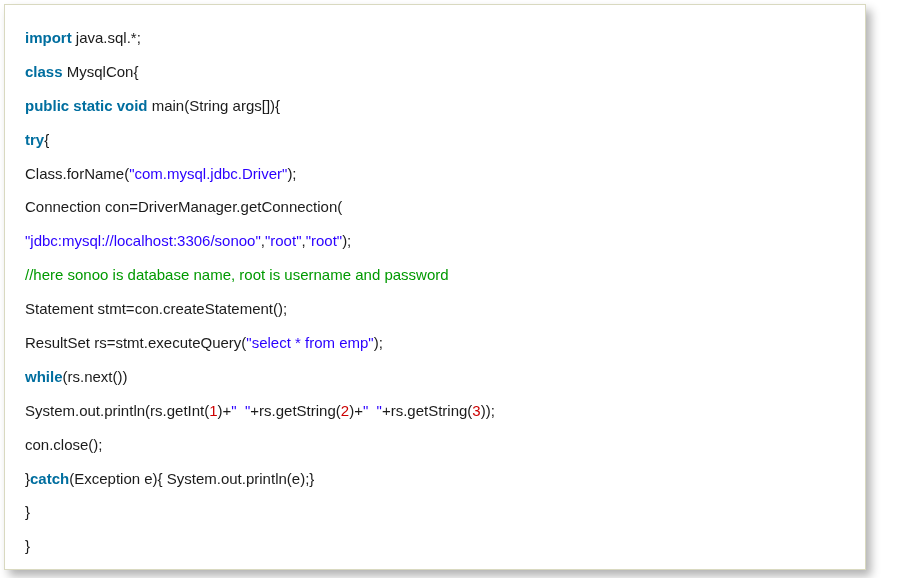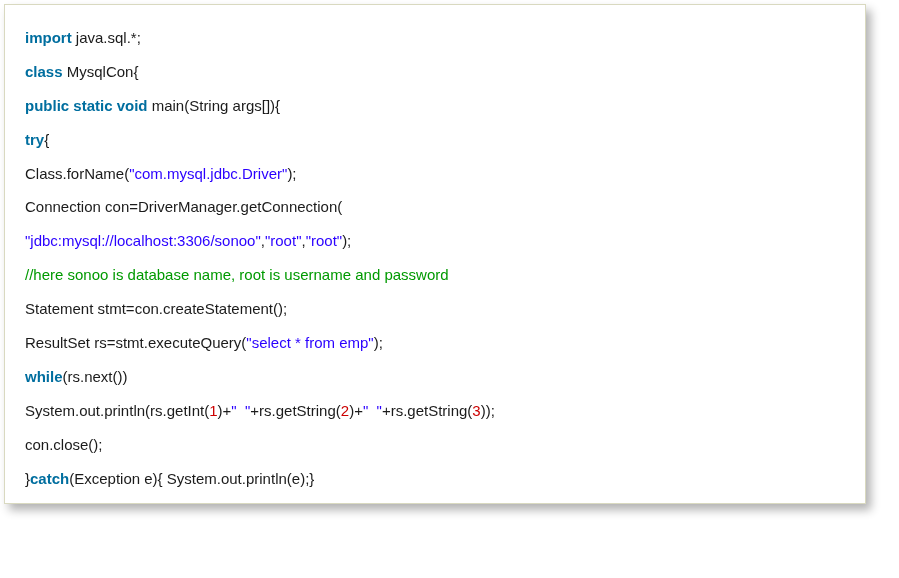--- a/index.html
+++ b/index.html
@@ -13,21 +13,21 @@
     position: relative;
     overflow: hidden;
     font-family: "Liberation Sans", sans-serif;
   }
   .code-box {
     position: absolute;
     left: 4px;
     top: 4px;
     box-sizing: border-box;
     width: 862px;
-    height: 500px;
+    height: 566px;
     background: var(--background, #ffffff);
     border: 1px solid var(--border, #d9d9c0);
     box-shadow: 5px 6px 9px rgba(0, 0, 0, 0.30);
     padding: 16px 8px 0 20px;
     overflow: hidden;
   }
   .code {
     margin: 0;
     font-family: "Liberation Sans", sans-serif;
     font-size: 15px;

